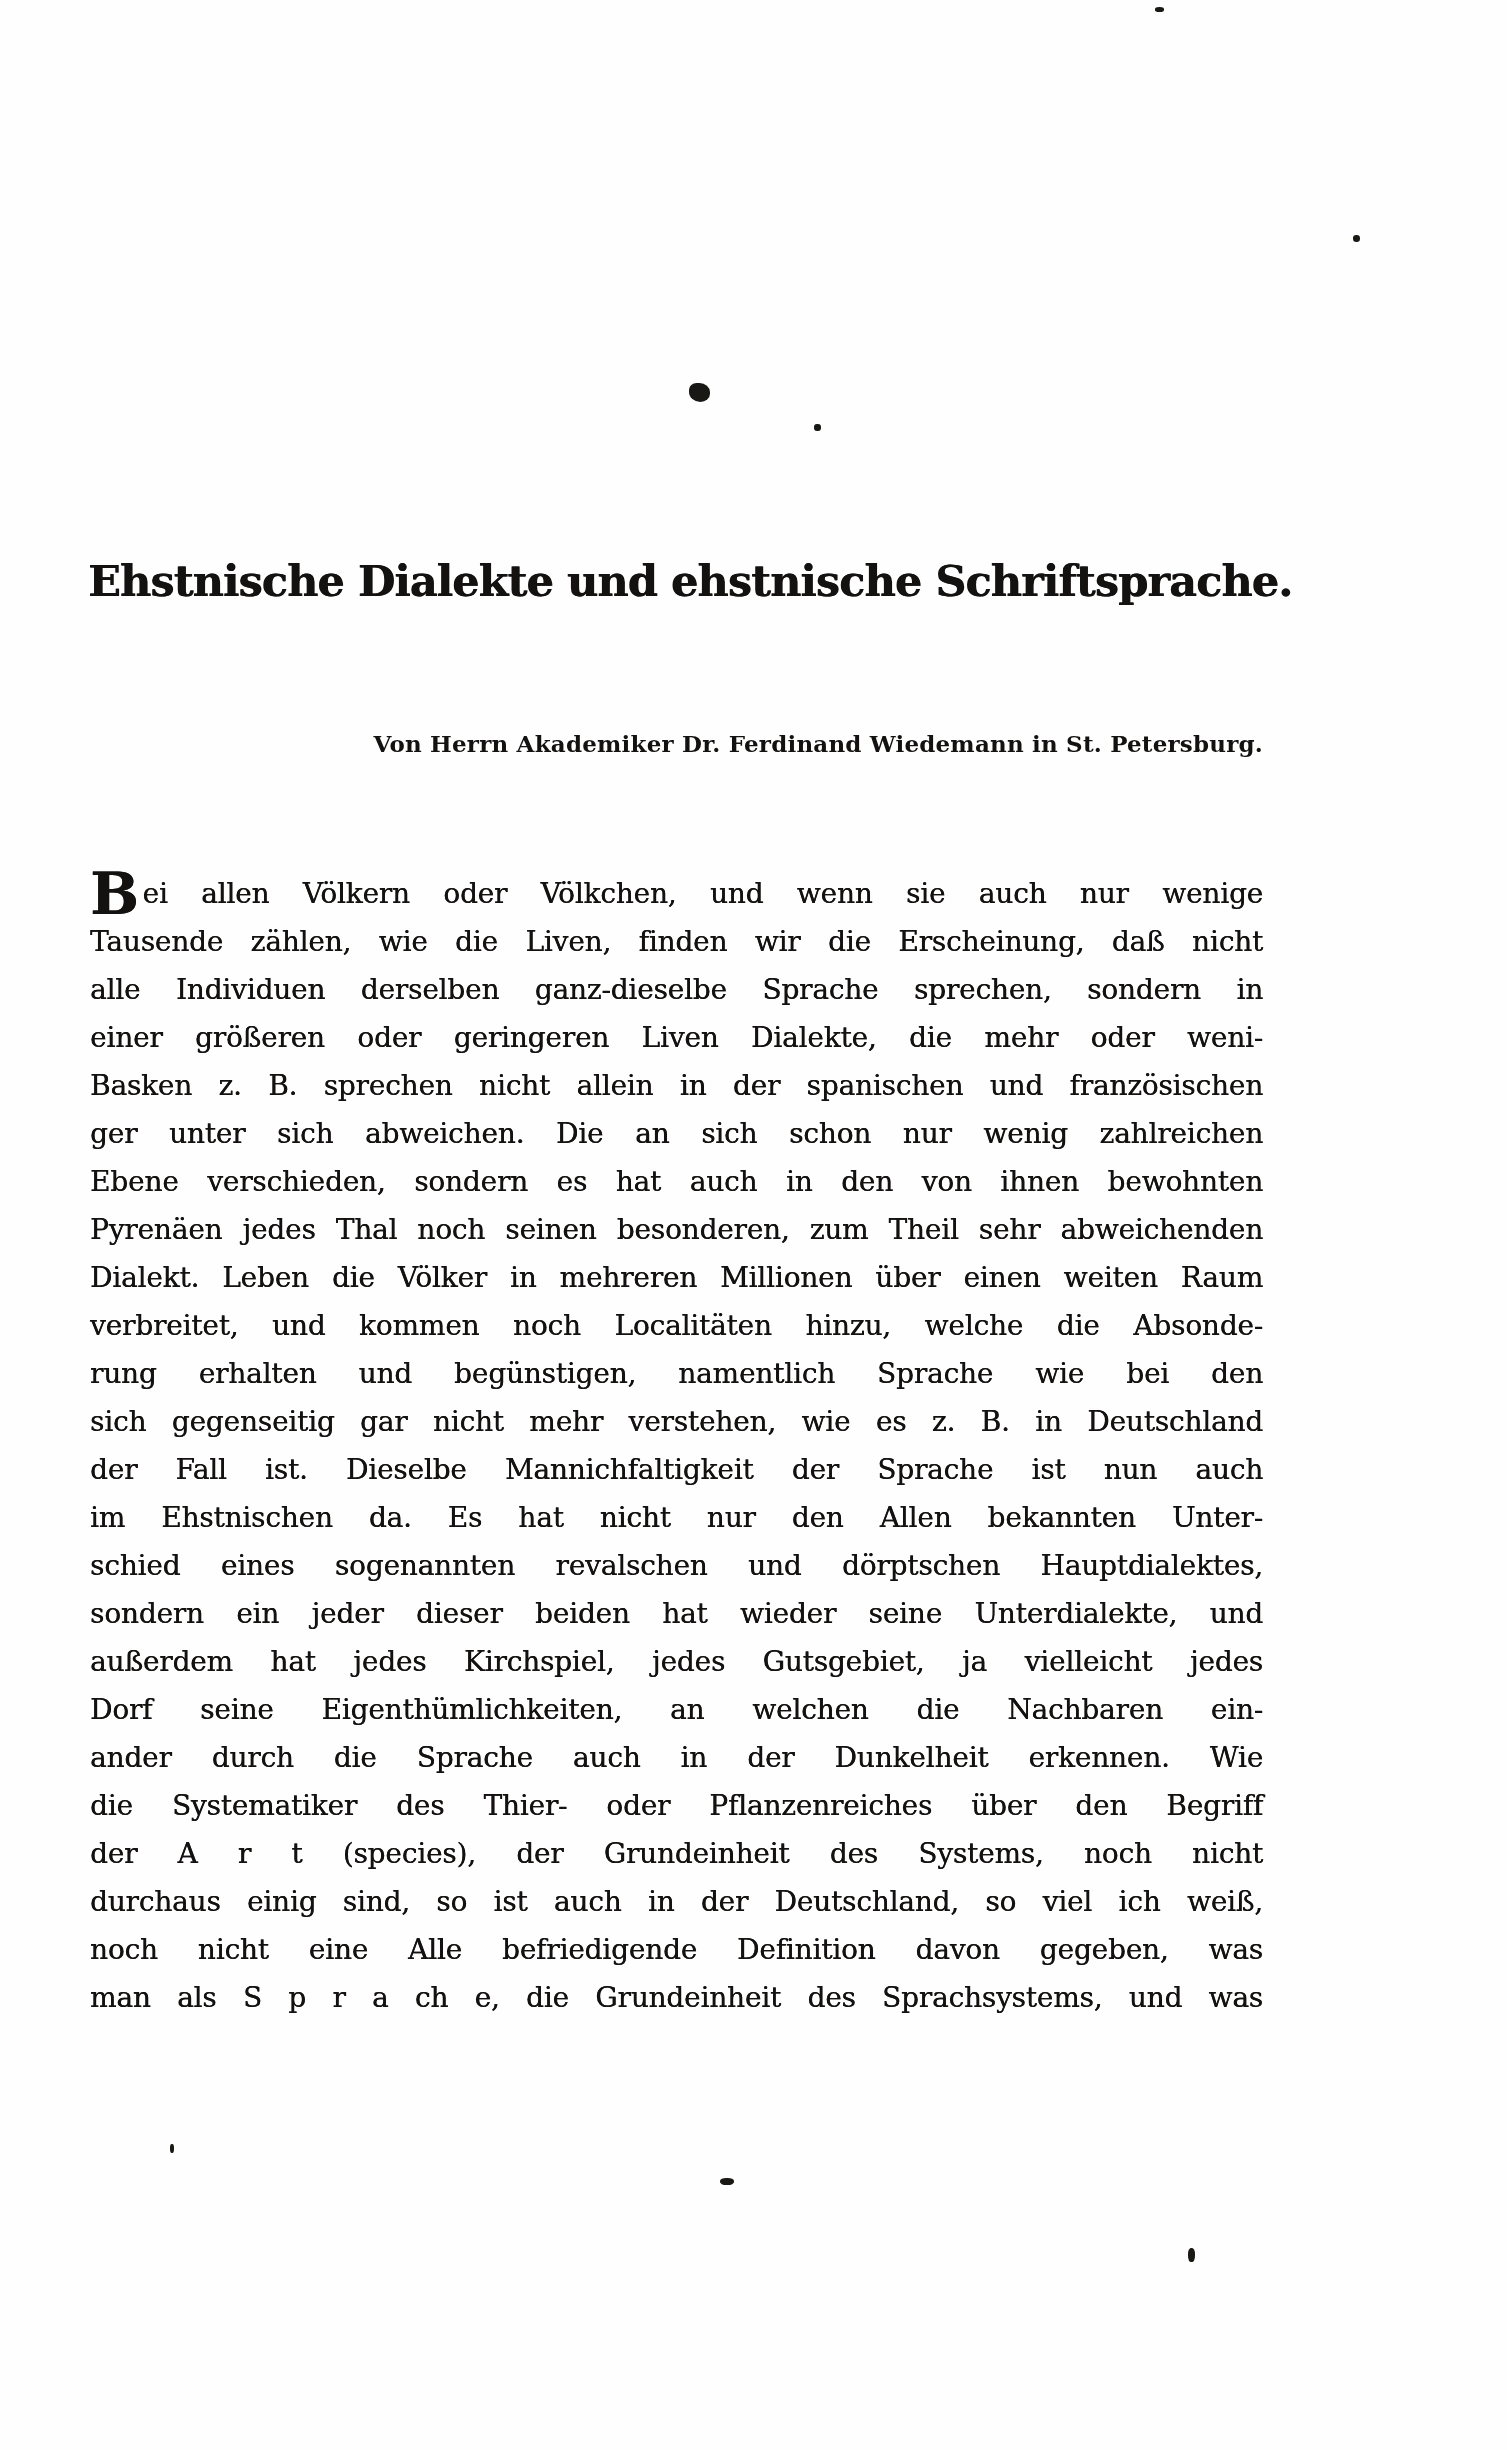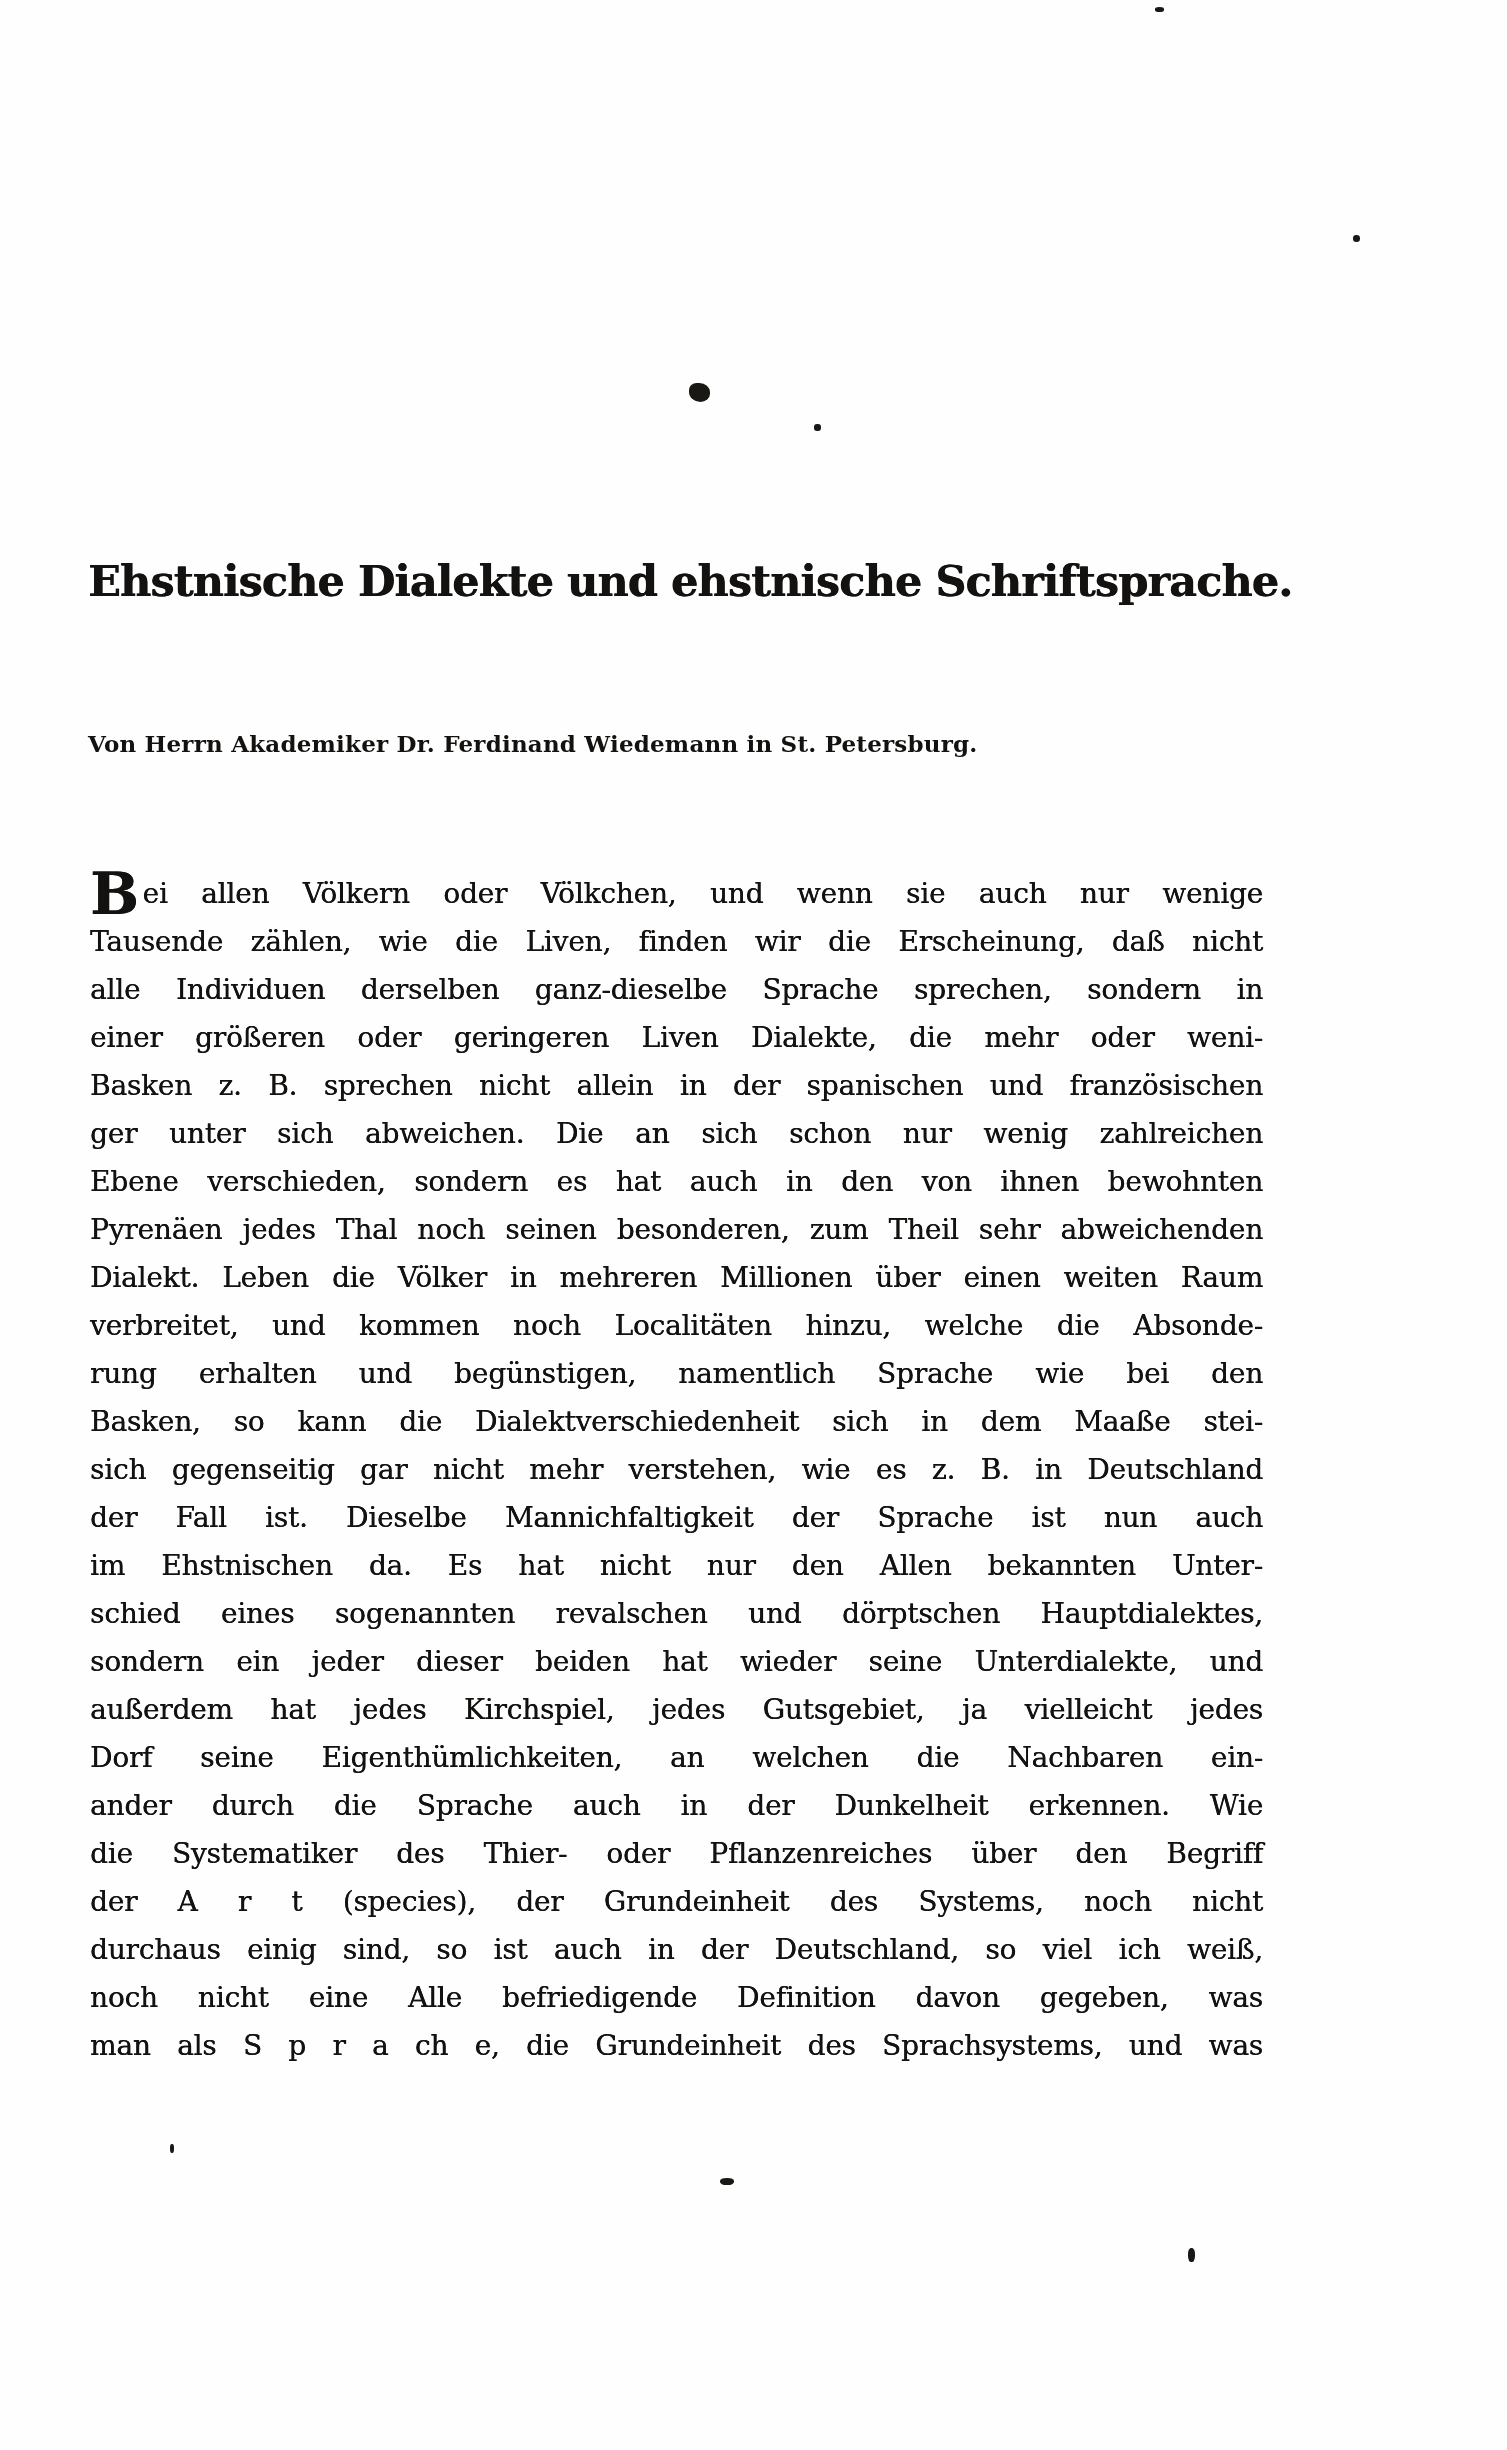--- a/index.html
+++ b/index.html
@@ -22,21 +22,21 @@
     font-family: "DejaVu Serif", serif;
     font-weight: bold;
     font-size: 43px;
     letter-spacing: -0.9px;
     white-space: nowrap;
     text-shadow: 0.6px 0 0 currentColor;
   }
   .byline {
     position: absolute;
     top: 730px; left: 88px; width: 1175px;
-    text-align: left;
+    text-align: right;
     font-family: "DejaVu Serif", serif;
     font-weight: bold;
     font-size: 23px;
     letter-spacing: 0.2px;
   }
   .body-block {
     position: absolute;
     top: 870px; left: 90px; width: 1173px;
   }
   .line {
@@ -110,23 +110,20 @@
     <div class="line">
         <span class="seg">Dialekt. Leben die Völker in mehreren Millionen über einen weiten Raum</span>
       </div>
     <div class="line">
         <span class="seg">verbreitet, und kommen noch Localitäten hinzu, welche die Absonde-</span>
       </div>
     <div class="line">
         <span class="seg">rung erhalten und begünstigen, namentlich Sprache wie bei den</span>
       </div>
     <div class="line">
-        <span class="seg">Basken, so kann die Dialektverschiedenheit sich in dem Maaße stei-</span>
-      </div>
-    <div class="line">
         <span class="seg">sich gegenseitig gar nicht mehr verstehen, wie es z. B. in Deutschland</span>
       </div>
     <div class="line">
         <span class="seg">der Fall ist. Dieselbe Mannichfaltigkeit der Sprache ist nun auch</span>
       </div>
     <div class="line">
         <span class="seg">im Ehstnischen da. Es hat nicht nur den Allen bekannten Unter-</span>
       </div>
     <div class="line">
         <span class="seg">schied eines sogenannten revalschen und dörptschen Hauptdialektes,</span>

